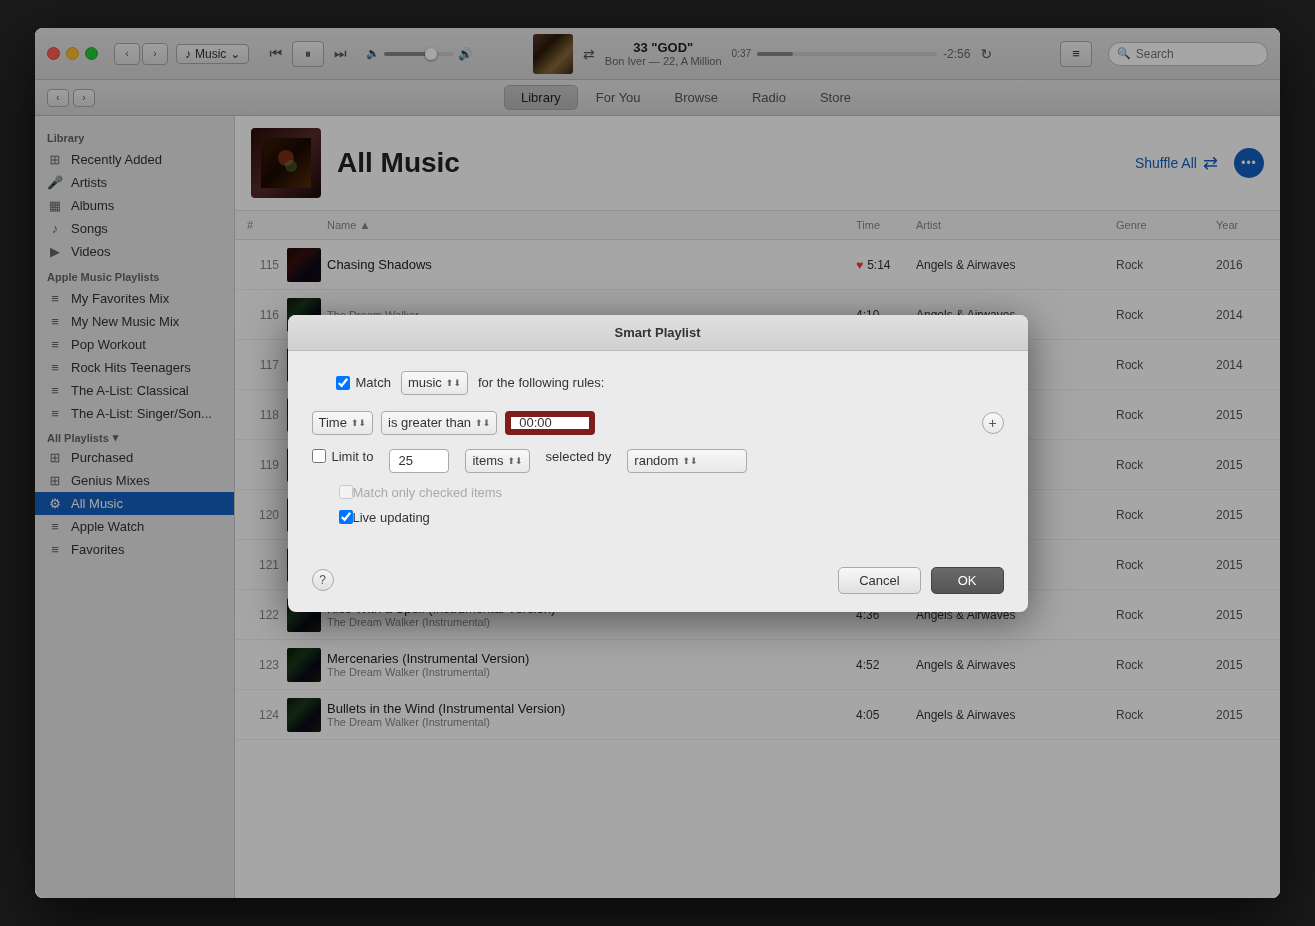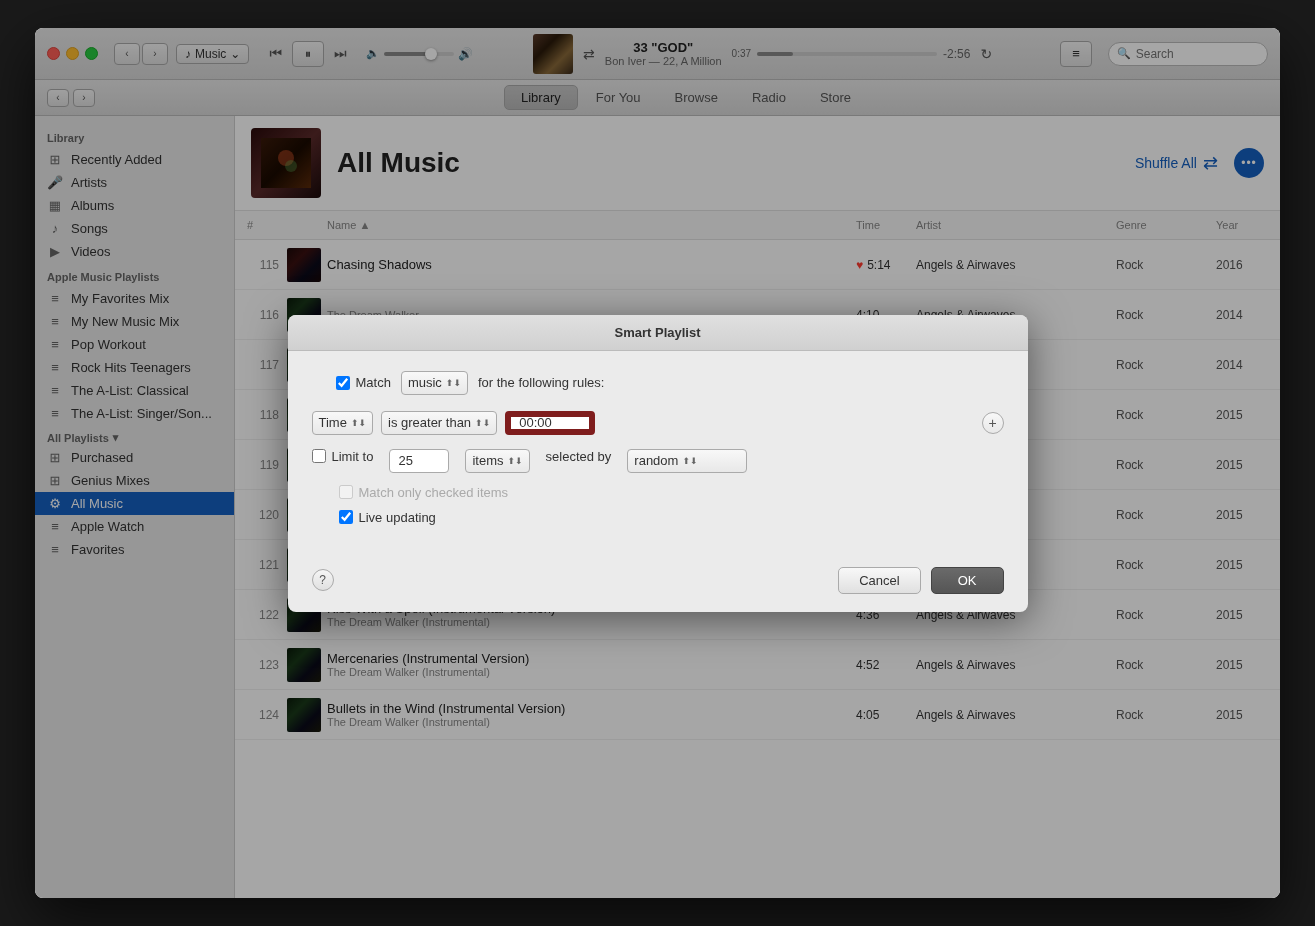--- a/index.html
+++ b/index.html
@@ -550,21 +550,20 @@
       border-radius: 4px;
       height: 24px;
       padding: 0 8px;
       font-size: 13px;
       color: #333;
       width: 60px;
     }
     .checkbox-row {
       display: flex;
       align-items: center;
-      gap: 6px;
       margin-bottom: 10px;
       padding-left: 27px;
     }
     .dialog-footer {
       display: flex;
       align-items: center;
       justify-content: space-between;
       padding: 12px 24px 18px;
     }
     .help-btn {

